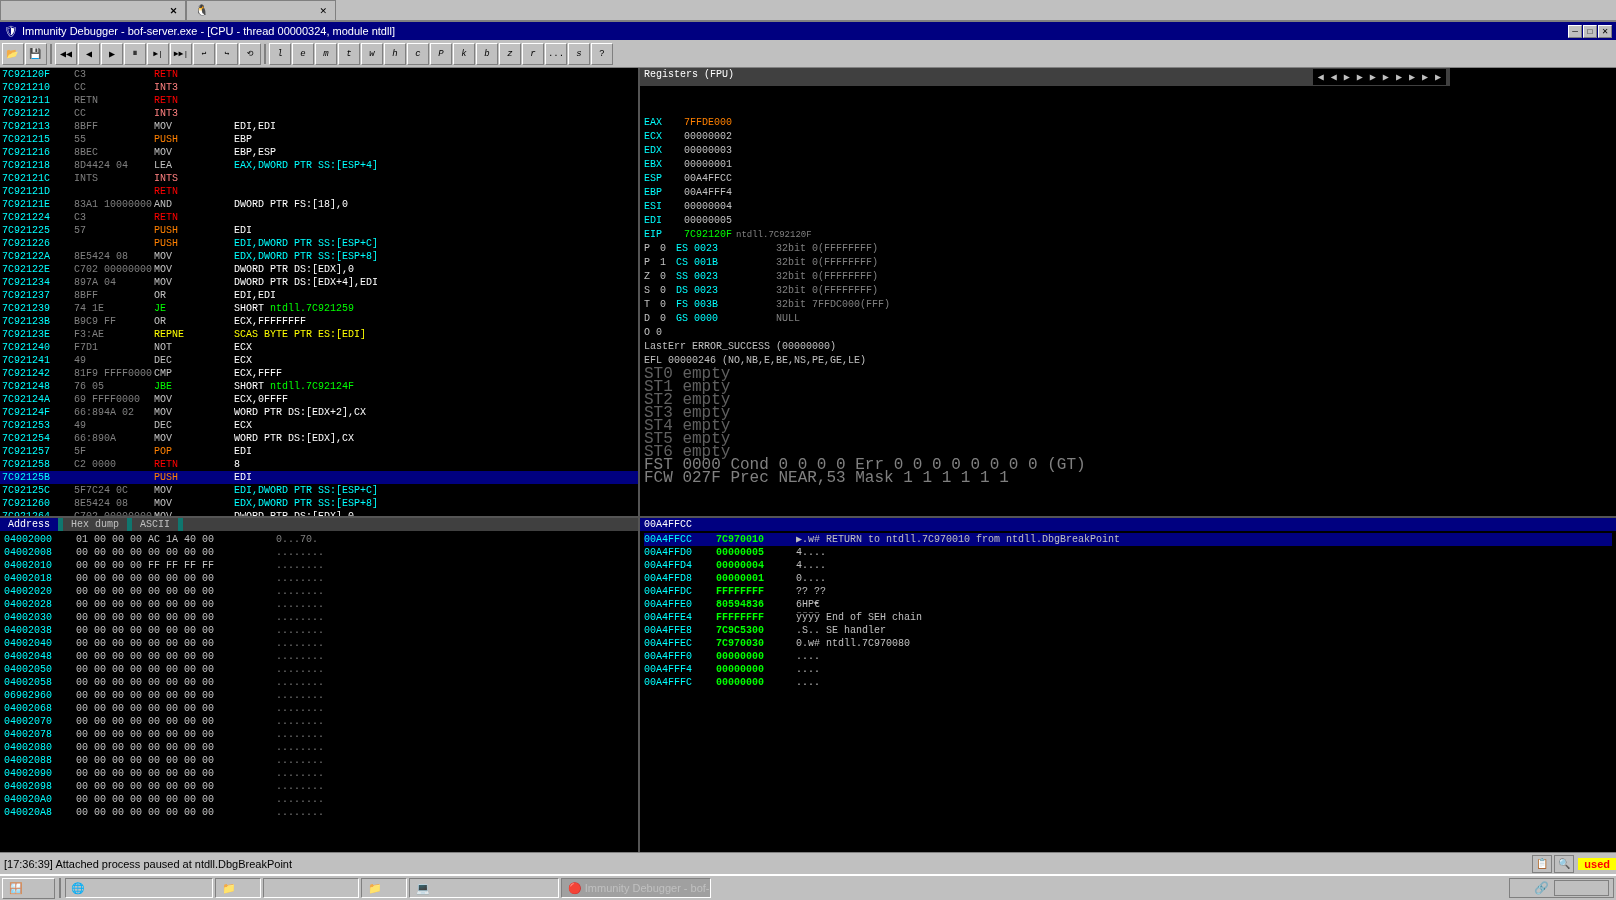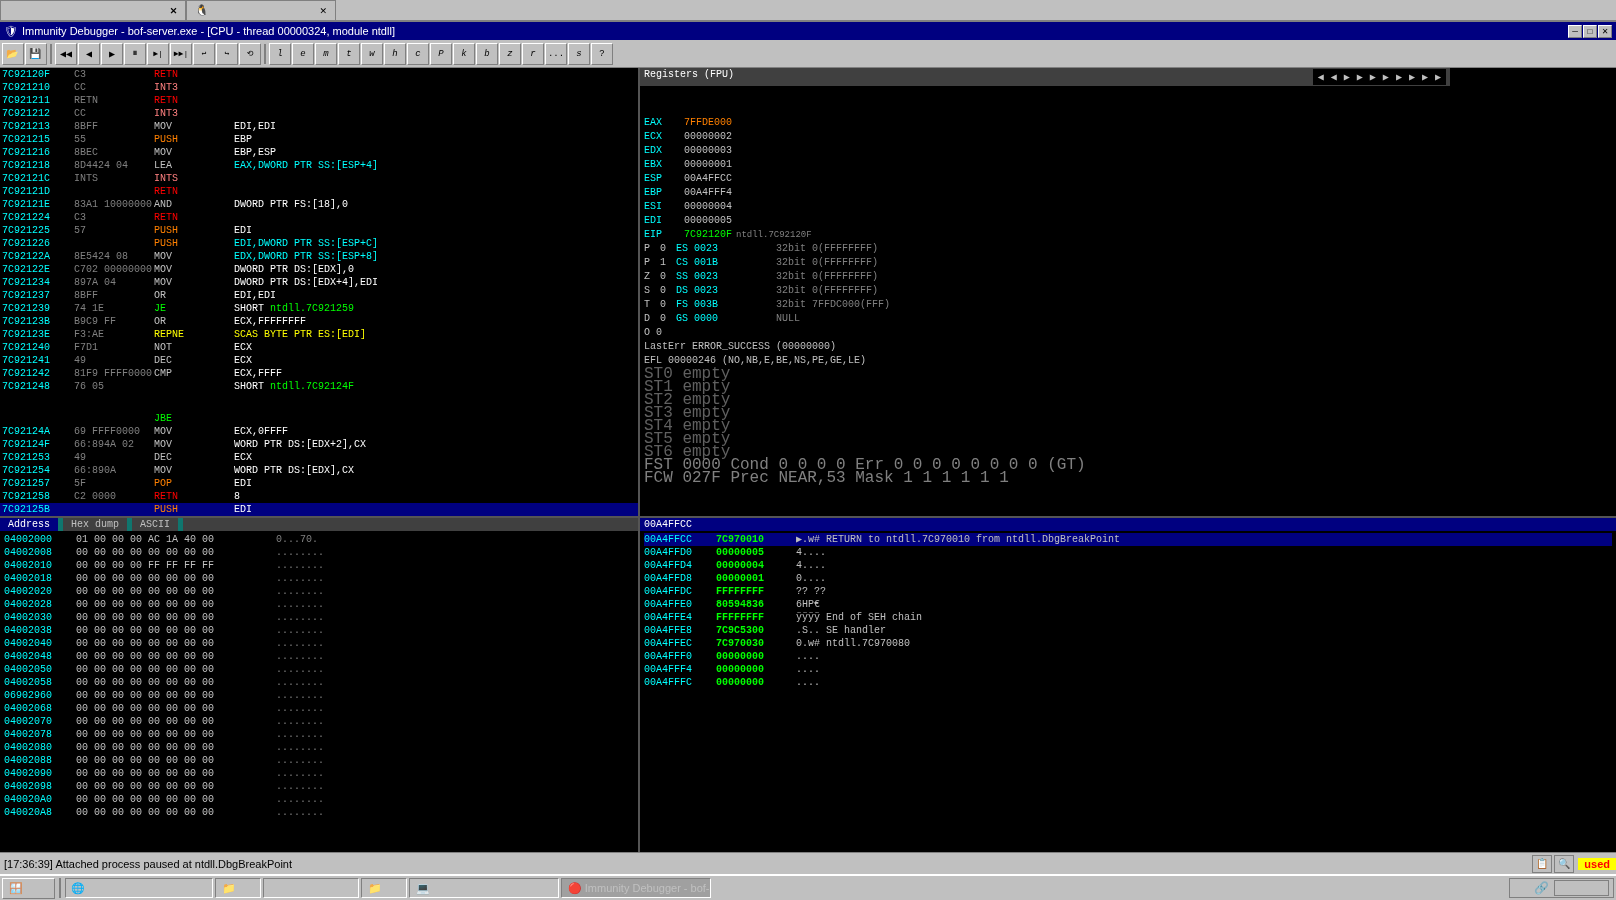--- a/index.html
+++ b/index.html
@@ -563,21 +563,21 @@
               </div>
               <div class="disasm-row">
                 <span class="disasm-addr">7C921242</span>
                 <span class="disasm-bytes">81F9 FFFF0000</span>
                 <span class="disasm-mnem" style="color: rgb(192, 192, 192);">CMP</span>
                 <span class="disasm-ops">ECX,FFFF</span>
               </div>
               <div class="disasm-row">
                 <span class="disasm-addr">7C921248</span>
                 <span class="disasm-bytes">76 05</span>
-                <span class="disasm-mnem" style="color: rgb(0, 255, 0); margin-top: 32px;">JBE</span>
+                <span class="disasm-mnem" style="color: rgb(0, 255, 0);">JBE</span>
                 <span class="disasm-ops">SHORT <span style="color:#00ff00">ntdll.7C92124F</span></span>
               </div>
               <div class="disasm-row">
                 <span class="disasm-addr">7C92124A</span>
                 <span class="disasm-bytes">69 FFFF0000</span>
                 <span class="disasm-mnem" style="color: rgb(192, 192, 192);">MOV</span>
                 <span class="disasm-ops">ECX,0FFFF</span>
               </div>
               <div class="disasm-row">
                 <span class="disasm-addr">7C92124F</span>

